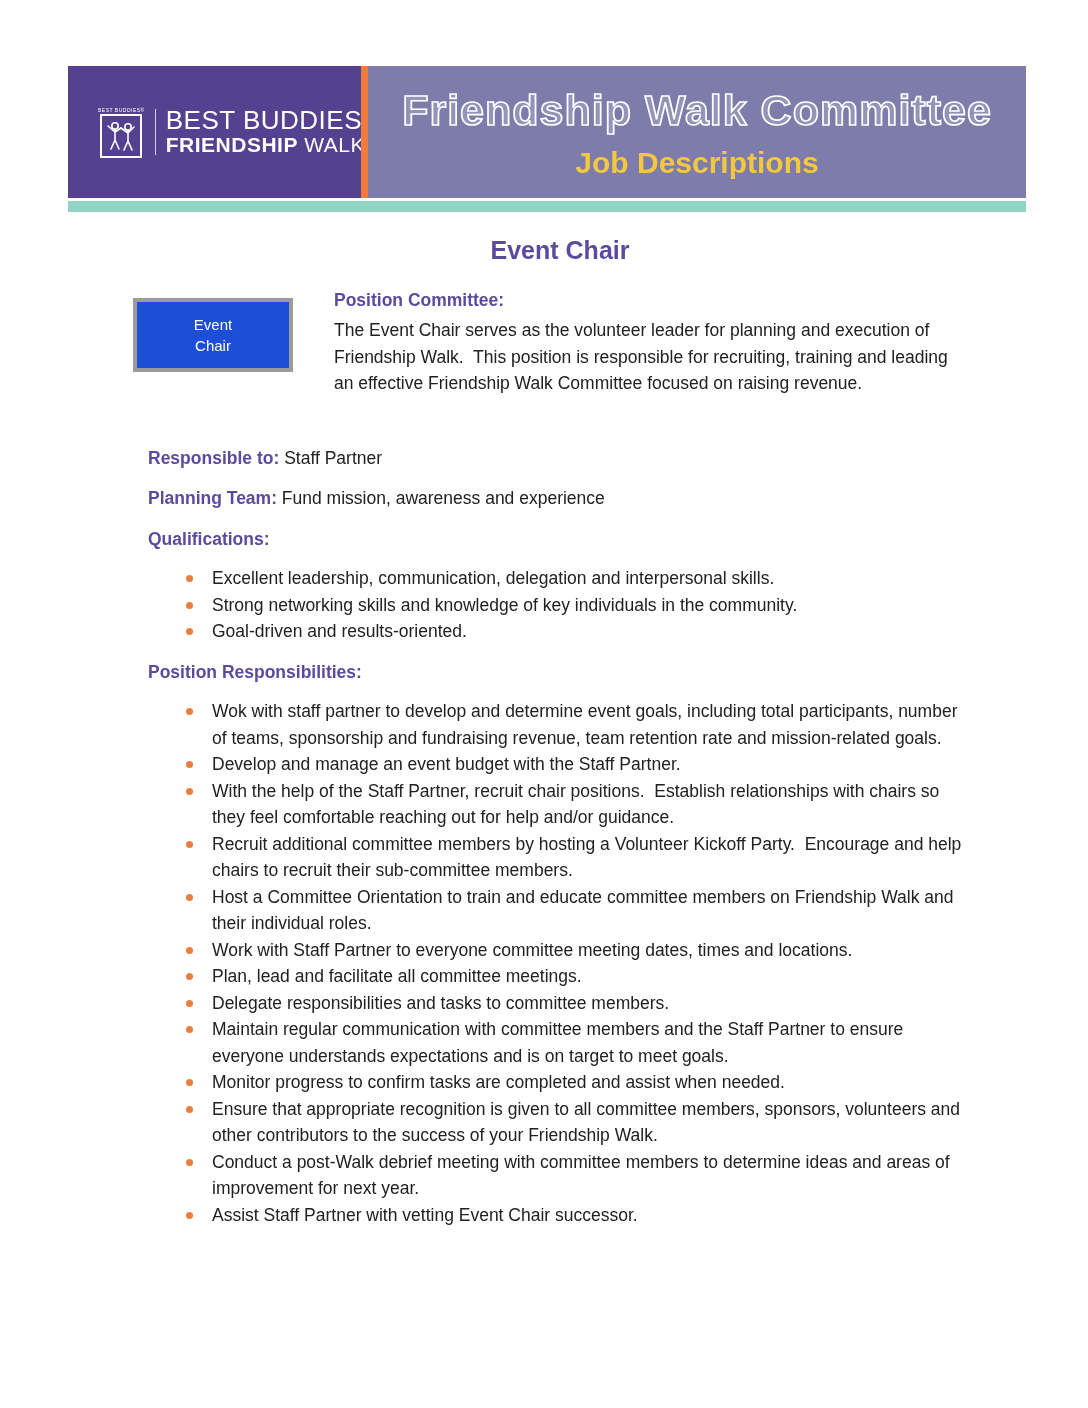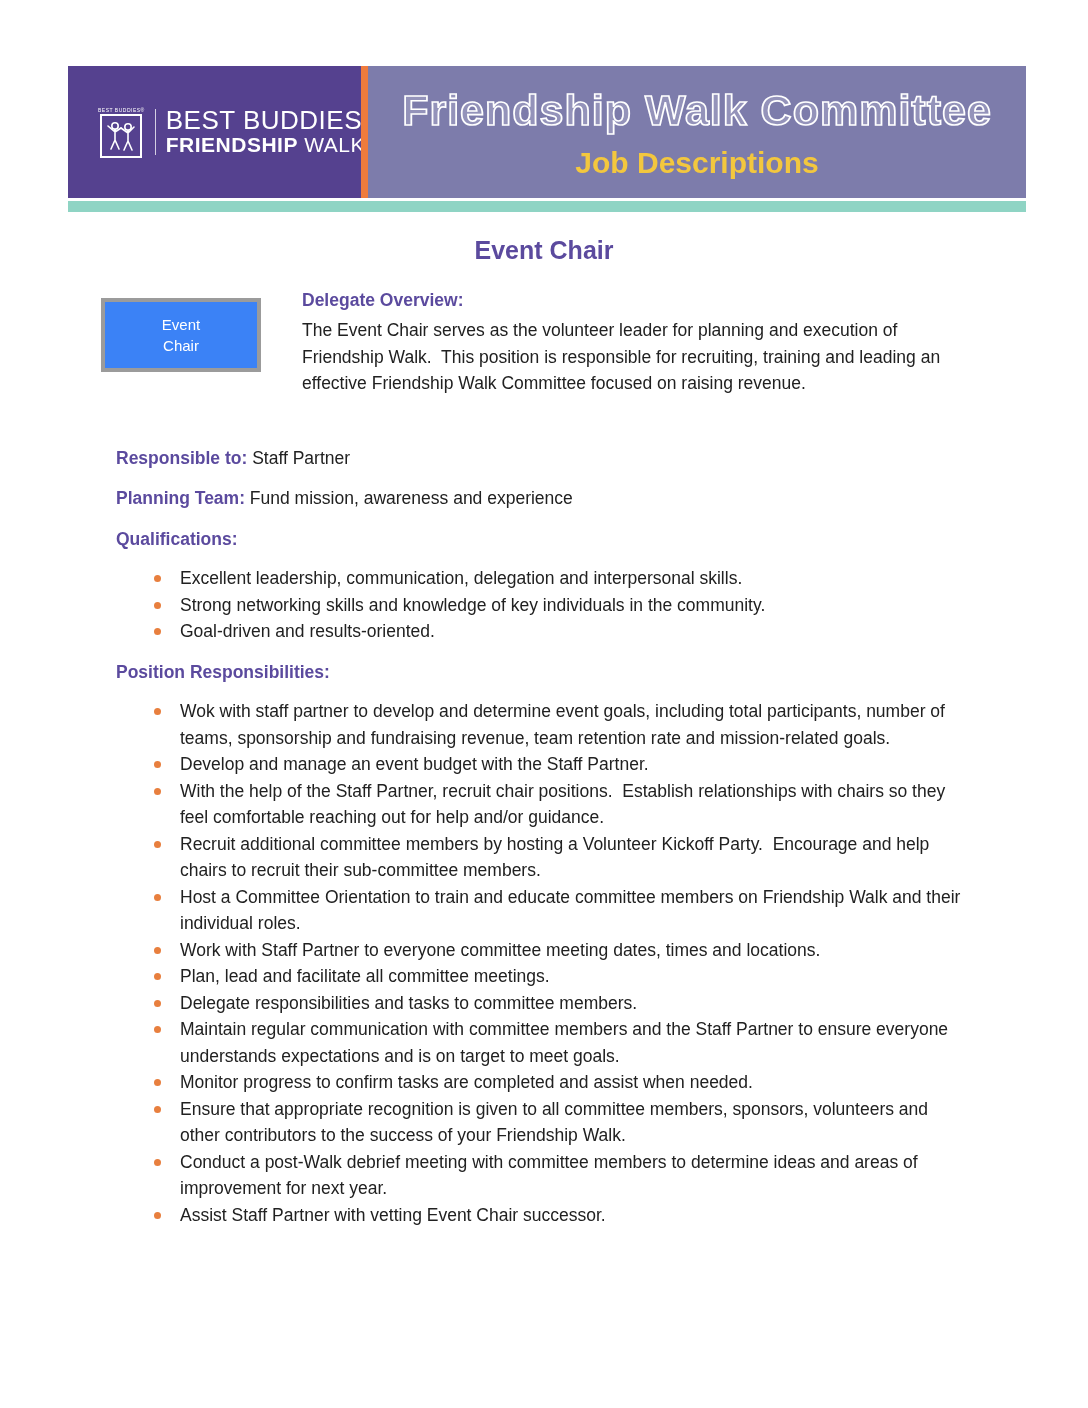--- a/index.html
+++ b/index.html
@@ -103,39 +103,39 @@
     color: #ffffff;
     font-size: 21px;
     letter-spacing: 0.5px;
     line-height: 1.1;
     white-space: nowrap;
   }
   .logo-line2 .bold { font-weight: bold; }
   .logo-line2 .light { font-weight: 300; }
 
   
-  main { padding: 0 116px; }
+  main { padding: 0 116px; margin-left: 32px; }
   .page-title {
     margin: 24px 0 0 0;
     text-align: center;
     font-size: 25px;
     font-weight: bold;
     color: #5b4a9e;
   }
   .overview-row {
     display: flex;
     margin-top: 25px;
     margin-left: -15px; 
   }
   .role-box {
     flex: none;
     width: 152px;
     height: 66px;
     margin-top: 8px;
-    background: #3b82f6;
+    background: #1d4ed8;
     border: 4px solid #9b9b9b;
     color: #ffffff;
     font-size: 15px;
     line-height: 21px;
     display: flex;
     flex-direction: column;
     align-items: center;
     justify-content: center;
     text-align: center;
   }
@@ -218,21 +218,21 @@
 
   <main>
     <h1 class="page-title">Event Chair</h1>
 
     <div class="overview-row">
       <div class="role-box">
         <div>Event</div>
         <div>Chair</div>
       </div>
       <div class="overview-text">
-        <div class="sec-label">Delegate Overview:</div>
+        <div class="sec-label">Position Committee:</div>
         <p>The Event Chair serves as the volunteer leader for planning and execution of Friendship Walk.  This position is responsible for recruiting, training and leading an effective Friendship Walk Committee focused on raising revenue.</p>
       </div>
     </div>
 
     <p class="field field-block-gap"><span class="sec-label inline">Responsible to:</span><span style="white-space:pre-wrap"> Staff Partner</span></p>
 
     <p class="field"><span class="sec-label inline">Planning Team:</span><span style="white-space:pre-wrap"> Fund mission, awareness and experience</span></p>
 
     <div class="sec-label label-block">Qualifications:</div>
     <ul class="bullets">

